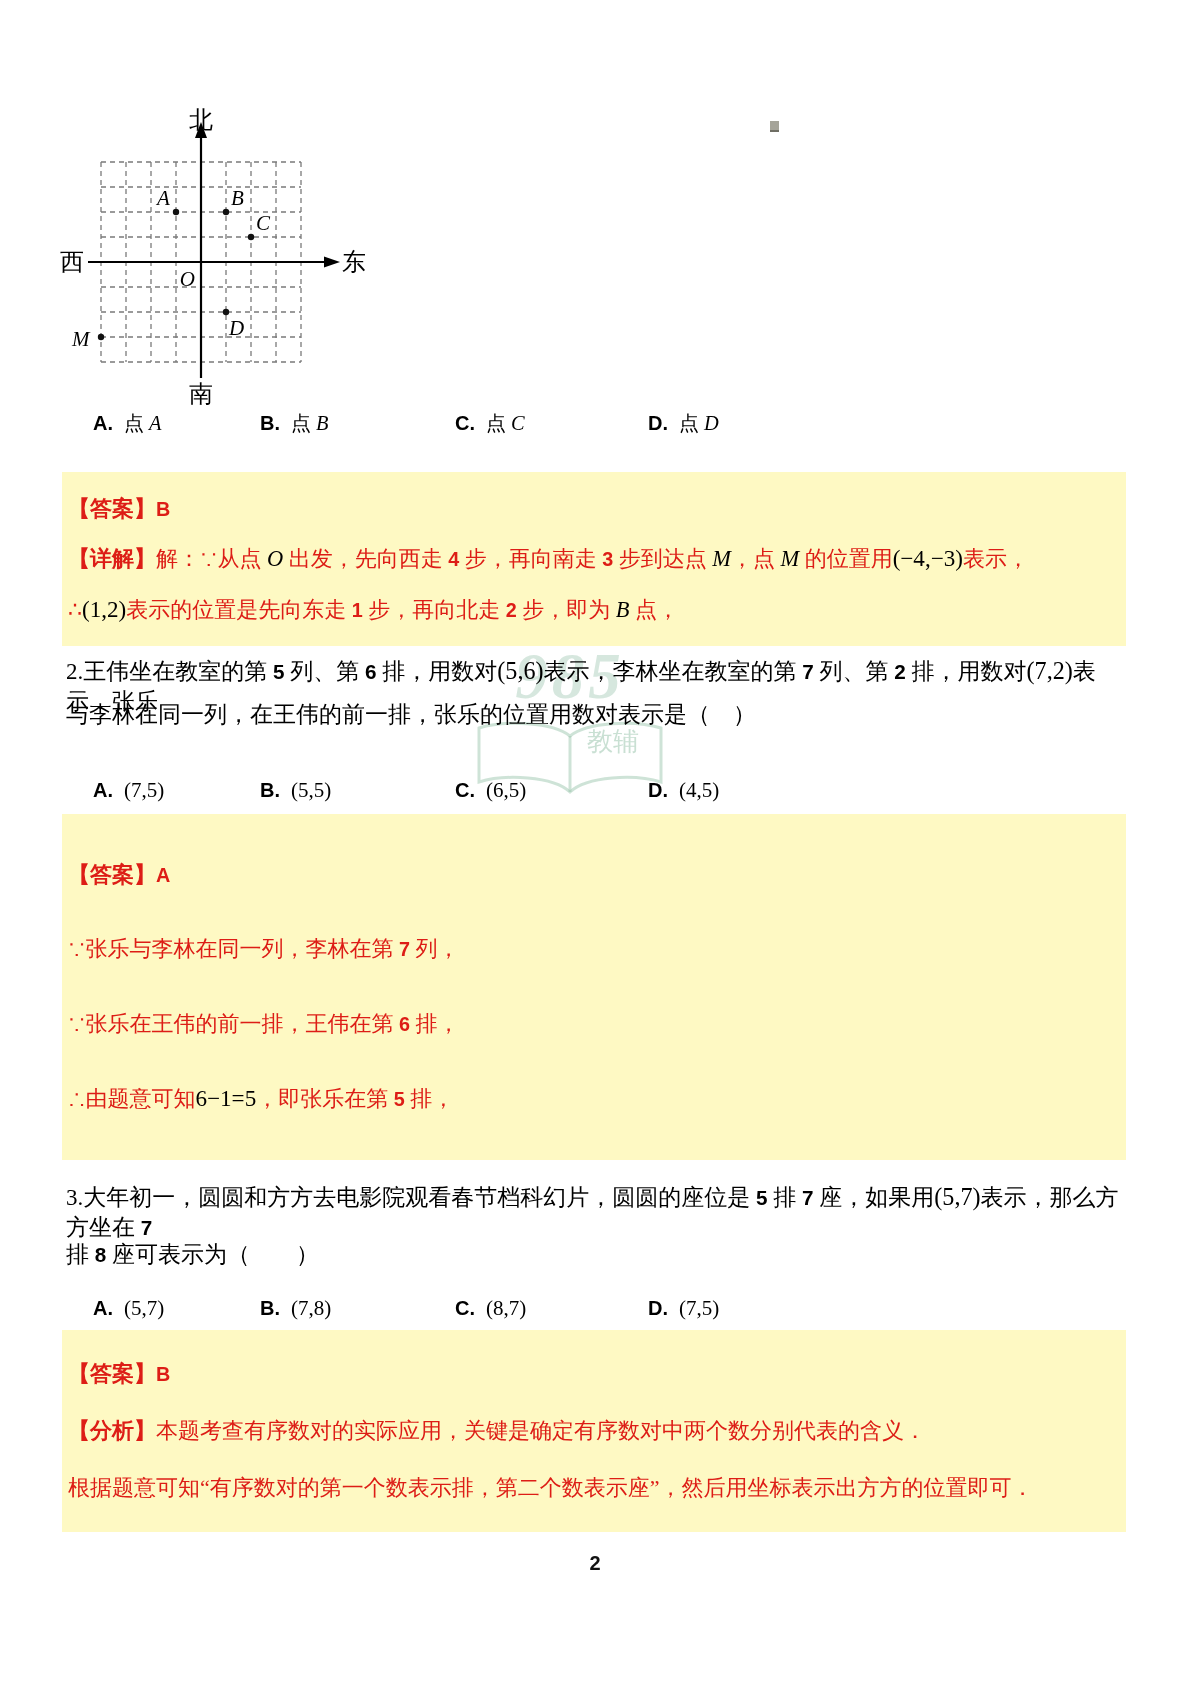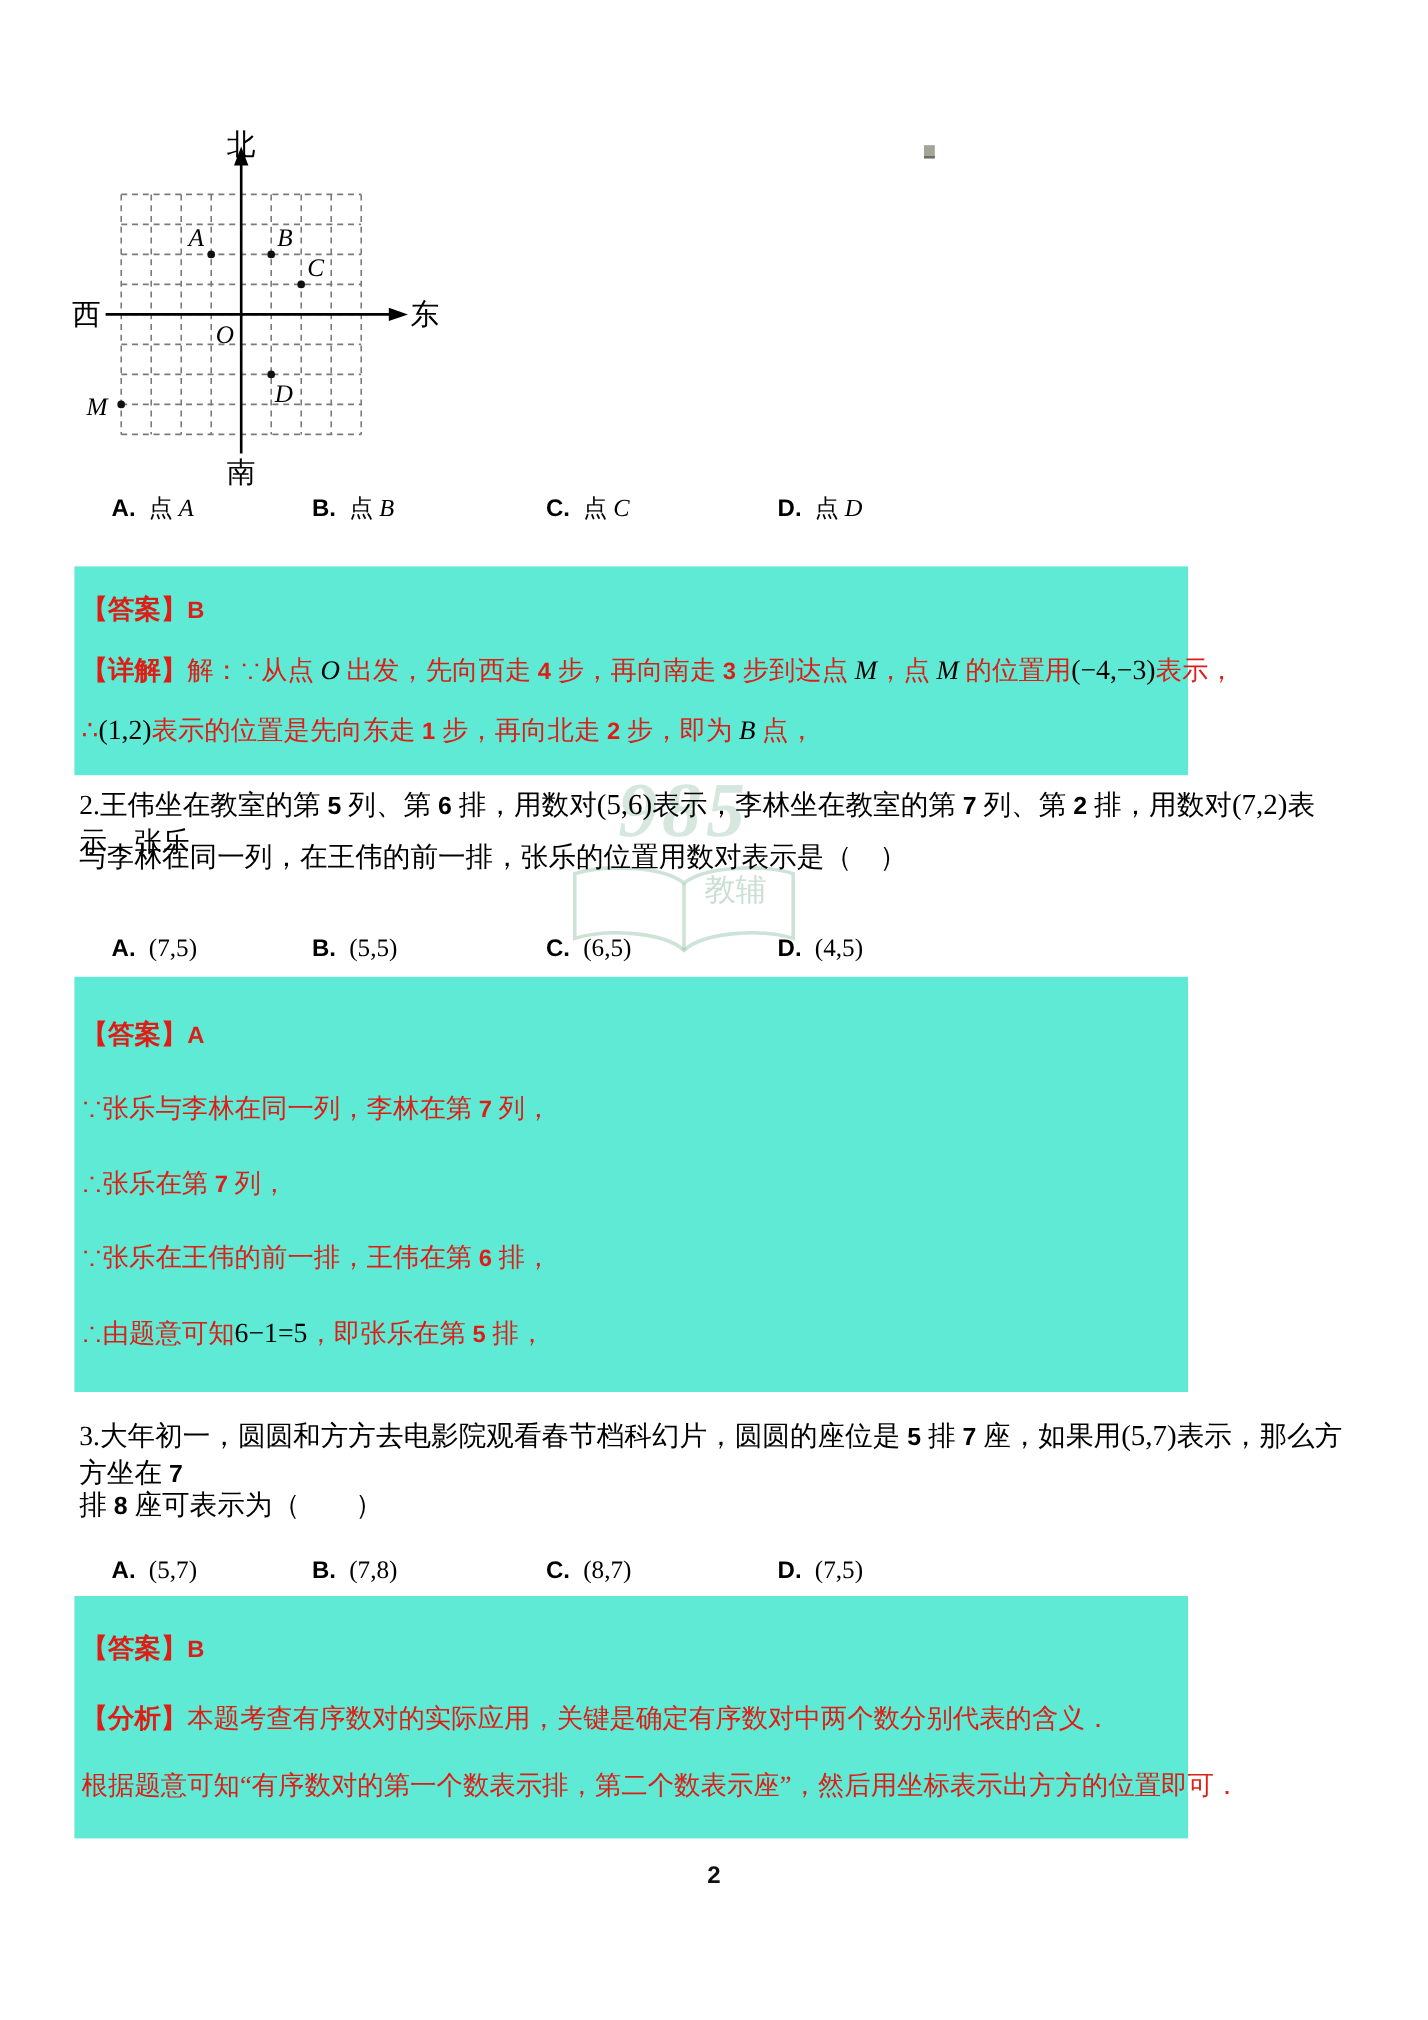--- a/index.html
+++ b/index.html
@@ -28,21 +28,21 @@
   .opt-row{position:absolute;left:62px;right:62px;display:flex;align-items:baseline;z-index:1;}
   .opt{display:flex;align-items:baseline;}
   .opt.c1{width:167px;margin-left:31px;}
   .opt.c2{width:195px;}
   .opt.c3{width:193px;}
   .opt.c4{flex:1;}
   .opt-key{font-family:"Liberation Sans","DejaVu Sans",sans-serif;font-weight:700;
            font-size:20px;margin-right:11px;}
   .opt-val{font-size:20px;}
 
-  .ans-block{position:absolute;left:62px;width:928px;background:#5eead4;
+  .ans-block{position:absolute;left:62px;width:1064px;background:#fef9c3;
              display:flex;flex-direction:column;justify-content:space-evenly;
              padding:2px 8px 2px 6px;box-sizing:border-box;z-index:1;}
   .ans-line{font-size:22px;line-height:30px;white-space:nowrap;}
 
   
   .seg-r {color:#dd1d16;}
   .seg-rb{color:#dd1d16;font-weight:700;}
   .seg-rn{color:#dd1d16;font-weight:700;font-family:"Liberation Sans","DejaVu Sans",sans-serif;font-size:0.9em;}
   .seg-k {color:#000;}
   .seg-kn{color:#000;font-weight:700;font-family:"Liberation Sans","DejaVu Sans",sans-serif;font-size:0.9em;}
@@ -159,21 +159,20 @@
       </div>
     <div class="opt c4">
         <span class="opt-key">D.</span>
         <span class="opt-val"><span class="seg-m">(4,5)</span></span>
       </div>
   </div>
 
   <div class="ans-block" style="top:814px;height:346px">
     <div class="ans-line"><span class="seg-rb">【答案】</span><span class="seg-rn">A</span></div>
     <div class="ans-line"><span class="seg-r">∵张乐与李林在同一列，李林在第 </span><span class="seg-rn">7</span><span class="seg-r"> 列，</span></div>
-    <div class="ans-line"><span class="seg-r">∴张乐在第 </span><span class="seg-rn">7</span><span class="seg-r"> 列，</span></div>
     <div class="ans-line"><span class="seg-r">∵张乐在王伟的前一排，王伟在第 </span><span class="seg-rn">6</span><span class="seg-r"> 排，</span></div>
     <div class="ans-line"><span class="seg-r">∴由题意可知</span><span class="seg-m">6−1=5</span><span class="seg-r">，即张乐在第 </span><span class="seg-rn">5</span><span class="seg-r"> 排，</span></div>
   </div>
 
   <div class="q-line" style="top:1182px"><span class="seg-k">3.大年初一，圆圆和方方去电影院观看春节档科幻片，圆圆的座位是 </span><span class="seg-kn">5</span><span class="seg-k"> 排 </span><span class="seg-kn">7</span><span class="seg-k"> 座，如果用</span><span class="seg-m">(5,7)</span><span class="seg-k">表示，那么方方坐在 </span><span class="seg-kn">7</span></div>
   <div class="q-line" style="top:1240px"><span class="seg-k">排 </span><span class="seg-kn">8</span><span class="seg-k"> 座可表示为（　　）</span></div>
   <div class="opt-row" style="top:1296px">
     <div class="opt c1">
         <span class="opt-key">A.</span>
         <span class="opt-val"><span class="seg-m">(5,7)</span></span>

